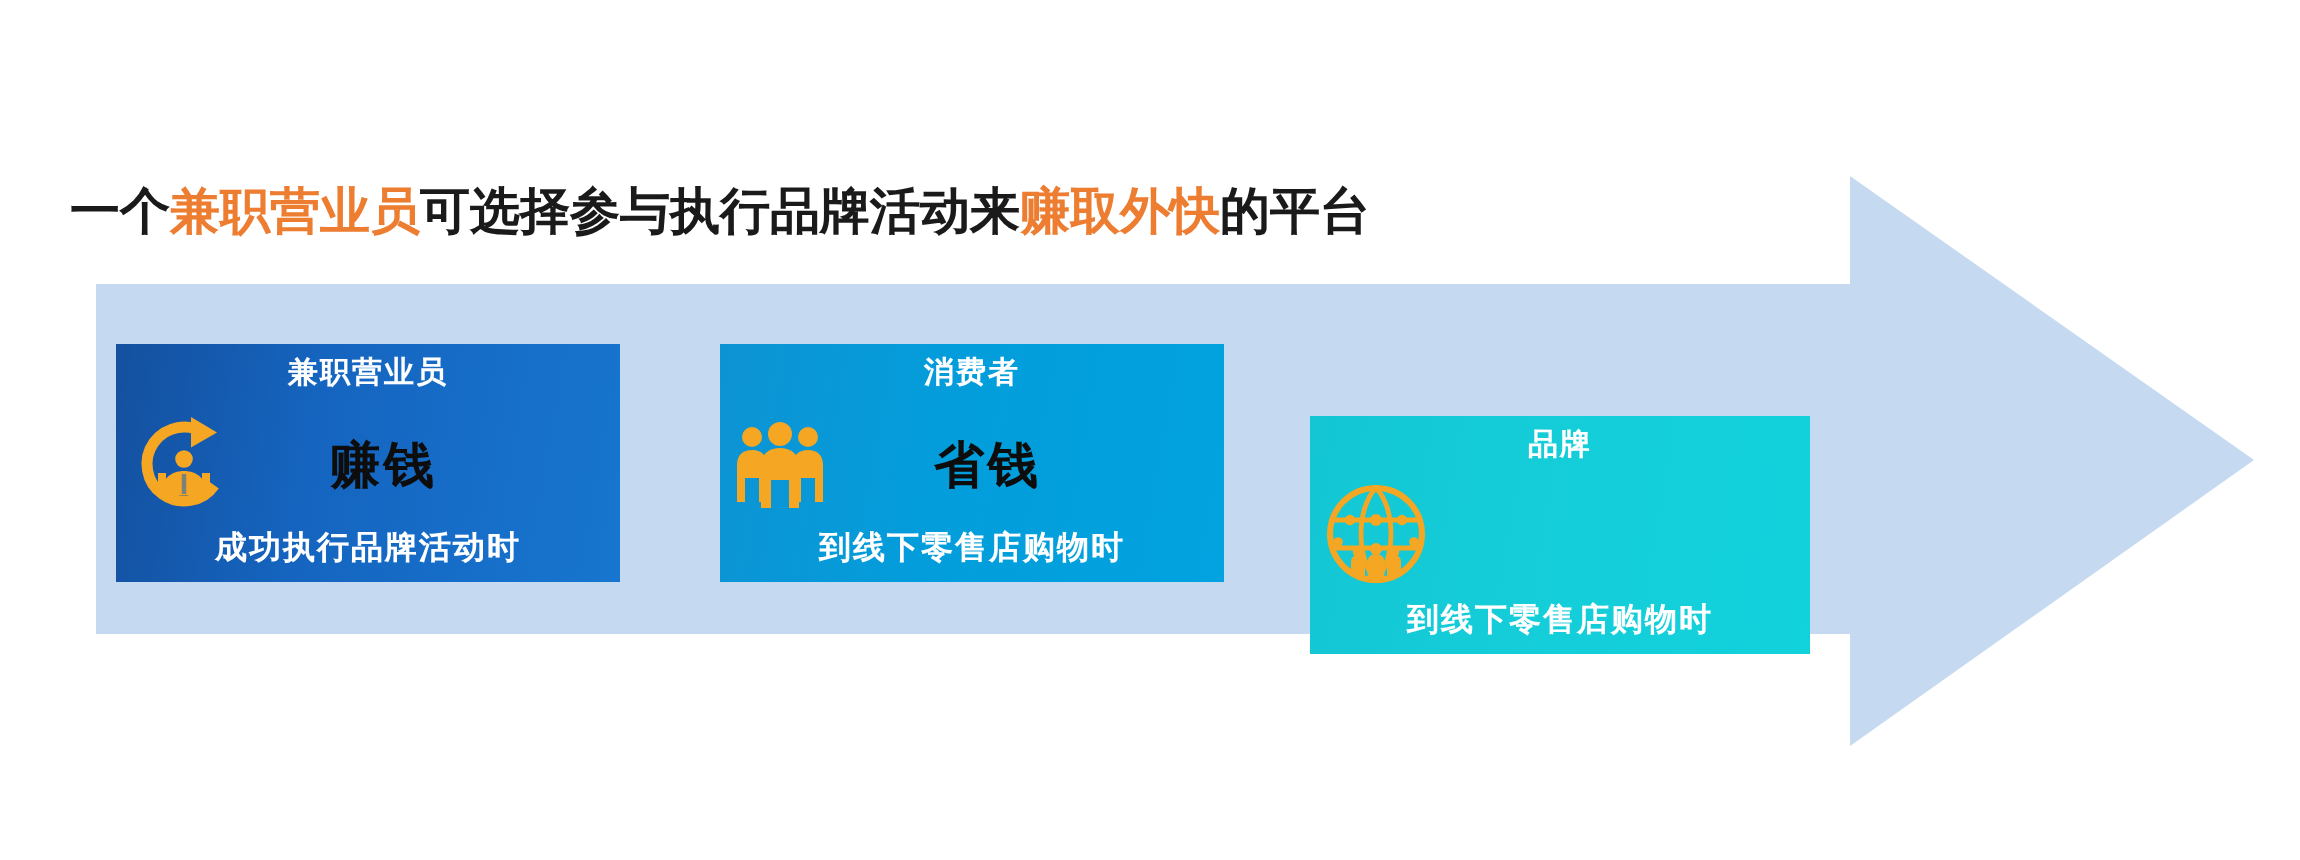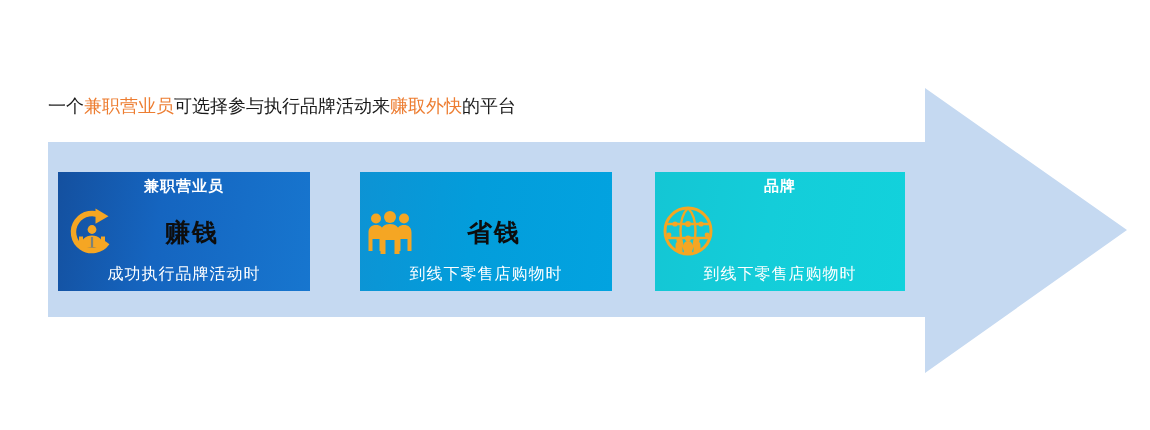--- a/index.html
+++ b/index.html
@@ -11,27 +11,28 @@
     width: 1150px;
     height: 430px;
     position: relative;
     overflow: hidden;
     font-family: "Liberation Sans", "DejaVu Sans", sans-serif;
   }
 
   
   #headline {
     position: absolute;
-    left: 48px;
+    left: 35px;
     top: 90px;
-    font-size: 18px;
+    font-size: 25px;
     line-height: 32px;
     color: #1a1a1a;
     white-space: nowrap;
     letter-spacing: 0px;
+    font-weight: bold;
   }
   #headline .hl-accent { color: #ED7D31; }
 
   
   #arrow {
     position: absolute;
     left: 0;
     top: 0;
     width: 1150px;
     height: 430px;
@@ -40,21 +41,21 @@
 
   
   .card {
     position: absolute;
     top: 172px;
     height: 119px;
     box-sizing: border-box;
   }
   #card-0 { left: 58px;  width: 252px; background: linear-gradient(100deg, #14509f 0%, #1565c0 40%, #1776cf 100%); }
   #card-1 { left: 360px; width: 252px; background: linear-gradient(100deg, #0d93d4 0%, #039ddb 45%, #02a3e0 100%); }
-  #card-2 { left: 655px; width: 250px; background: linear-gradient(100deg, #14c6d4 0%, #14cdd9 45%, #12d2dc 100%); }
+  #card-2 { left: 655px; width: 250px; background: linear-gradient(100deg, #14c6d4 0%, #14cdd9 45%, #12d2dc 100%); margin-top: 36px; }
 
   .card-title {
     position: absolute;
     top: 5px;
     left: 0;
     right: 0;
     text-align: center;
     color: #ffffff;
     font-size: 15px;
     font-weight: bold;
@@ -72,21 +73,21 @@
     letter-spacing: 2px;
   }
   .card-caption {
     position: absolute;
     bottom: 6px;
     left: 0;
     right: 0;
     text-align: center;
     color: #ffffff;
     font-size: 16px;
-    font-weight: normal;
+    font-weight: bold;
     letter-spacing: 1px;
   }
   .card-icon {
     position: absolute;
     left: 8px;
     top: 34px;
     width: 52px;
     height: 52px;
   }
   #card-2 .card-icon { left: 6px; top: 32px; width: 54px; height: 54px; }
@@ -121,20 +122,21 @@
       <path d="M35 30.5 L39 30.5 L39 41.5 L35 41.5 Z" fill="#F5A623"></path>
       <rect x="24.9" y="31" width="2.2" height="10" fill="#1565C0" opacity="0.55"></rect>
     </svg>
   </span>
 
   <div class="card-label">赚钱</div>
   <div class="card-caption">成功执行品牌活动时</div>
 </div>
 
 <div class="card" id="card-1">
+  <div class="card-title">消费者</div>
 
   <span class="card-icon">
     <svg viewBox="0 0 52 52" xmlns="http://www.w3.org/2000/svg">
 
       <circle cx="12" cy="12.5" r="5" fill="#F5A623"></circle>
       <path d="M4.5 45 L4.5 26.5 C4.5 21.5 7.5 19 12 19 C16.5 19 19.5 21.5 19.5 26.5 L19.5 45 L15.5 45 L15.5 33 L8.5 33 L8.5 45 Z" fill="#F5A623"></path>
 
       <circle cx="40" cy="12.5" r="5" fill="#F5A623"></circle>
       <path d="M32.5 45 L32.5 26.5 C32.5 21.5 35.5 19 40 19 C44.5 19 47.5 21.5 47.5 26.5 L47.5 45 L43.5 45 L43.5 33 L36.5 33 L36.5 45 Z" fill="#F5A623"></path>
 

